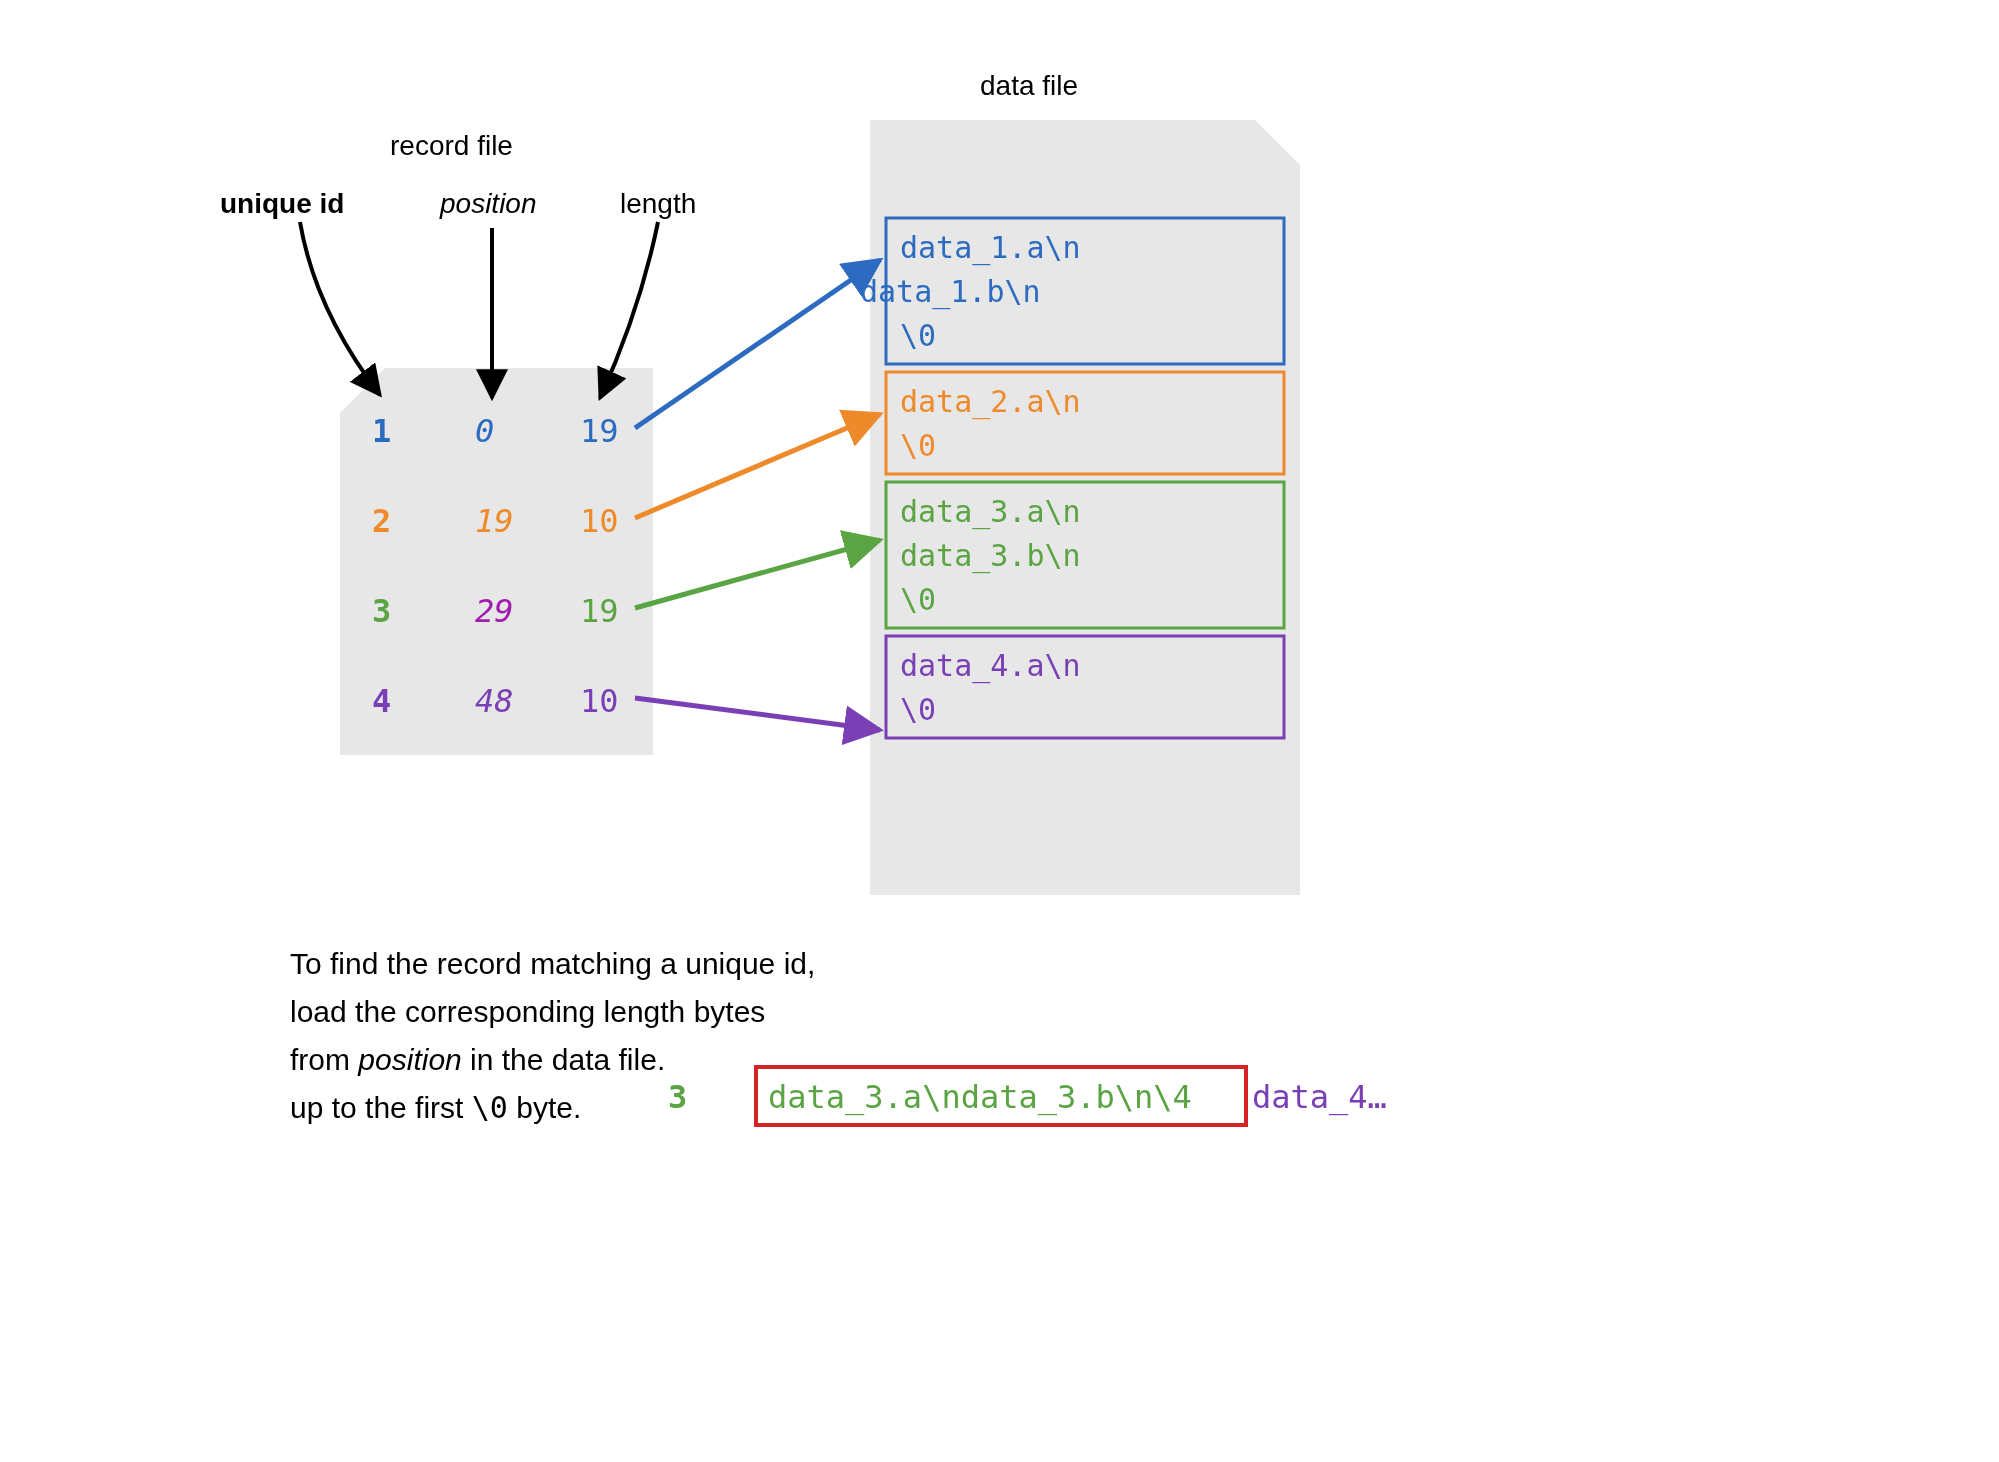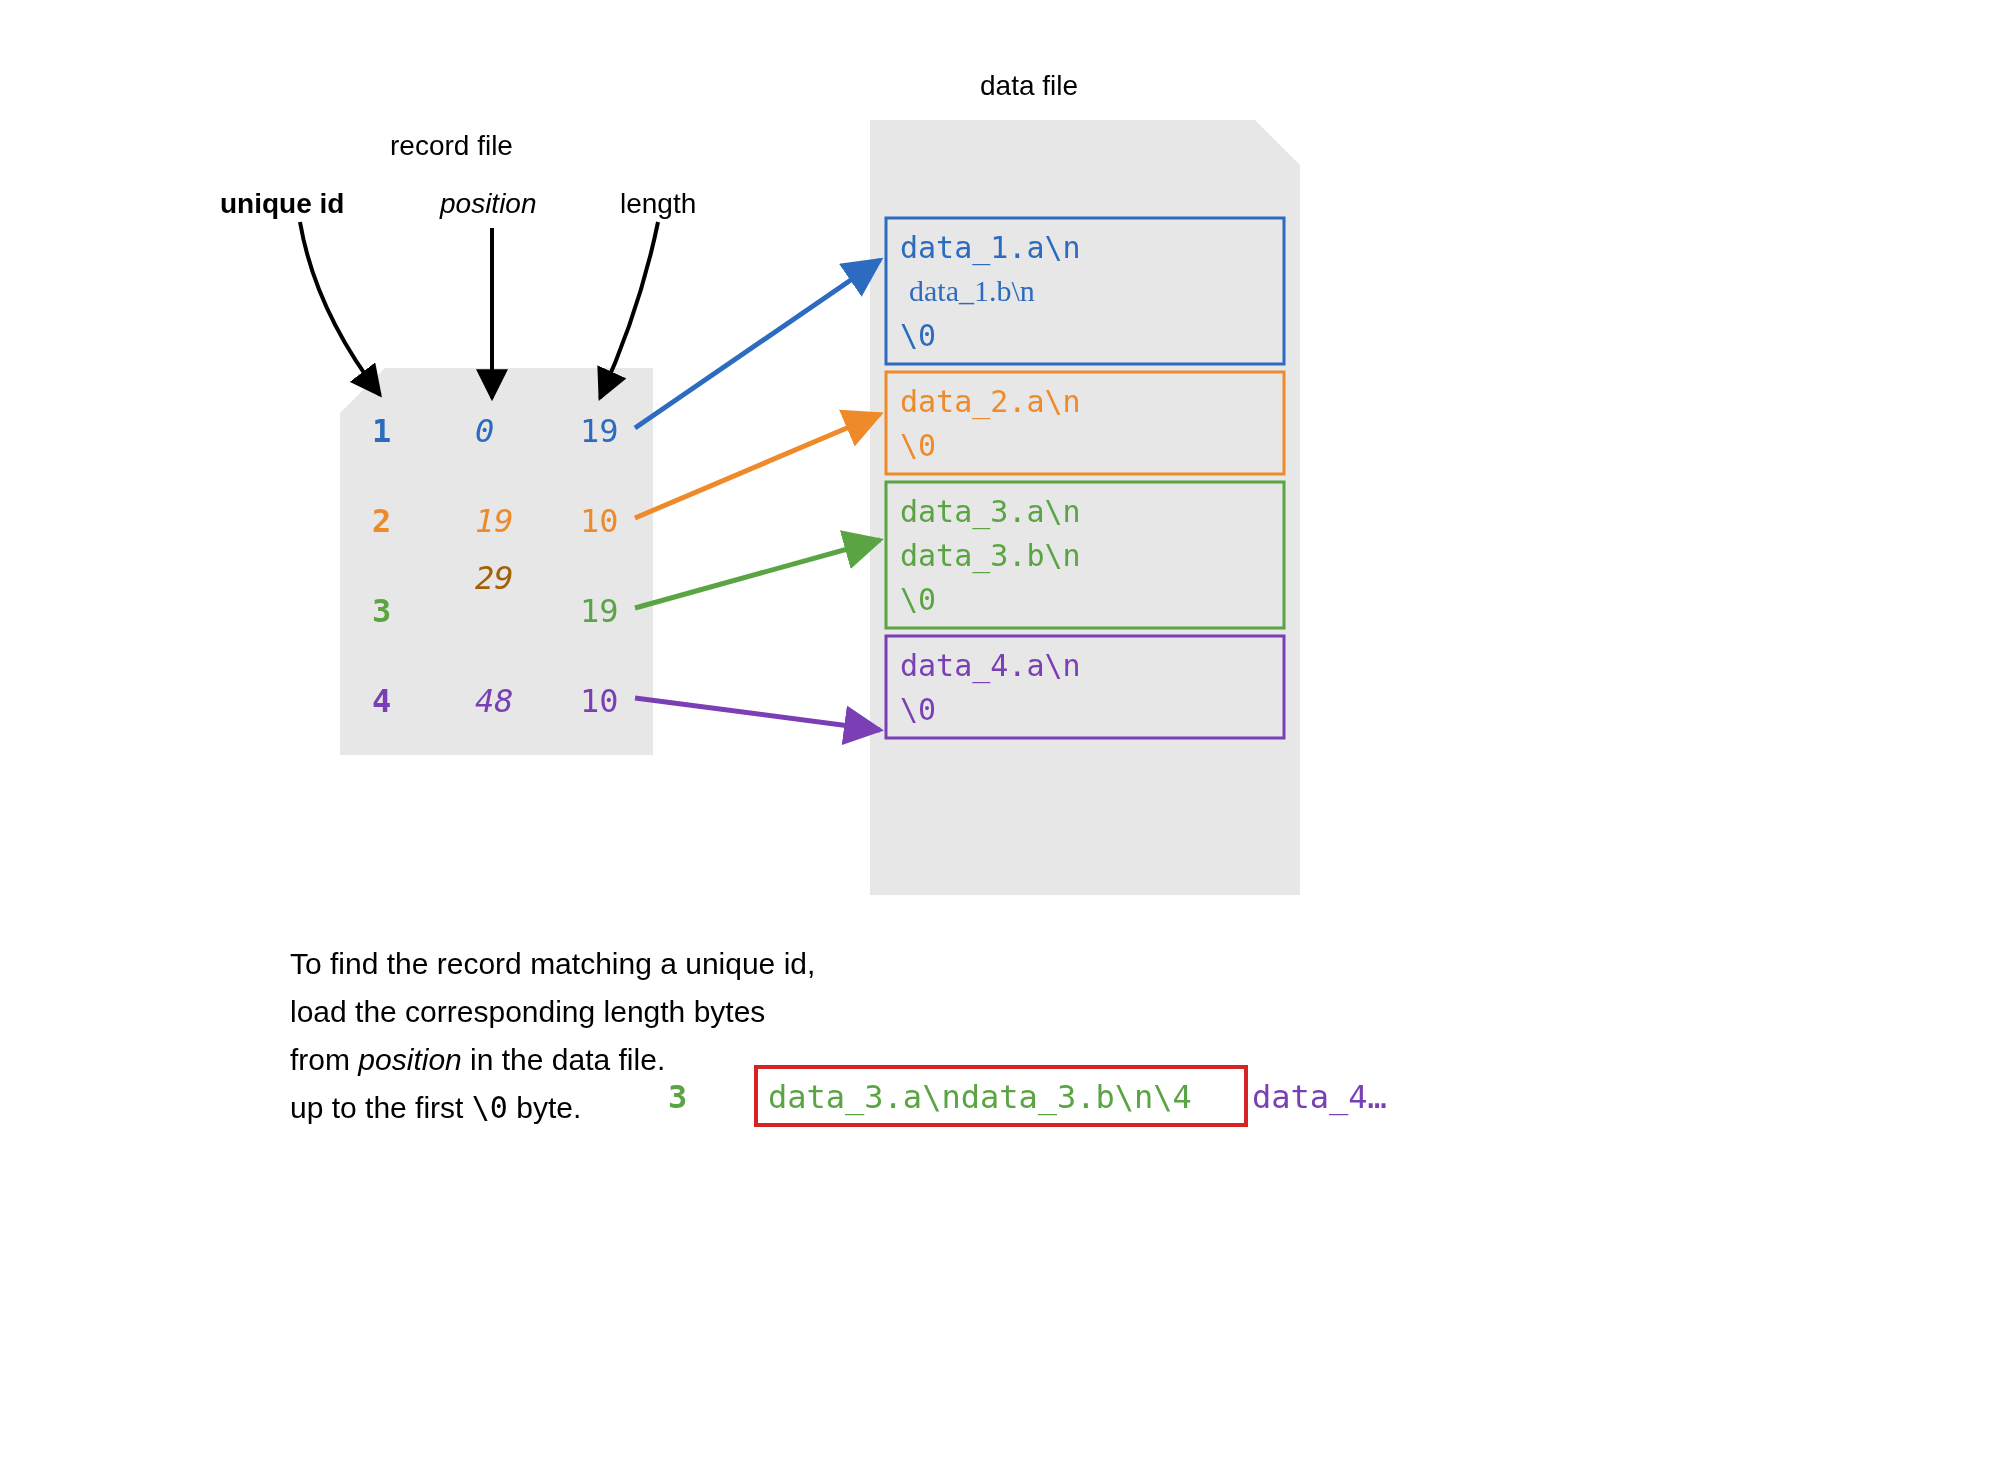--- a/index.html
+++ b/index.html
@@ -64,30 +64,30 @@
 <span class="abs sans hdr-label" style="left:620px;top:188px">length</span>
 
 <div id="index-rows">
       <span class="abs bold" style="left: 372px; top: 412px; font-size: 32px; color: rgb(44, 107, 191);">1</span>
       <span class="abs ital" style="left: 475px; top: 412px; font-size: 32px; color: rgb(44, 107, 191);">0</span>
       <span class="abs " style="left: 580px; top: 412px; font-size: 32px; color: rgb(44, 107, 191);">19</span>
       <span class="abs bold" style="left: 372px; top: 502px; font-size: 32px; color: rgb(238, 138, 42);">2</span>
       <span class="abs ital" style="left: 475px; top: 502px; font-size: 32px; color: rgb(238, 138, 42);">19</span>
       <span class="abs " style="left: 580px; top: 502px; font-size: 32px; color: rgb(238, 138, 42);">10</span>
       <span class="abs bold" style="left: 372px; top: 592px; font-size: 32px; color: rgb(91, 164, 67);">3</span>
-      <span class="abs ital" style="left: 475px; top: 559px; font-size: 32px; color: #a16207; text-align: center;">29</span>
+      <span class="abs ital" style="left: 475px; top: 592px; font-size: 32px; color: #a21caf; text-align: center;">29</span>
       <span class="abs " style="left: 580px; top: 592px; font-size: 32px; color: rgb(91, 164, 67);">19</span>
       <span class="abs bold" style="left: 372px; top: 682px; font-size: 32px; color: rgb(122, 63, 181);">4</span>
       <span class="abs ital" style="left: 475px; top: 682px; font-size: 32px; color: rgb(122, 63, 181);">48</span>
       <span class="abs " style="left: 580px; top: 682px; font-size: 32px; color: rgb(122, 63, 181);">10</span>
     </div>
 
 <div id="data-records">
       <span class="abs data-line" style="left: 900px; top: 230px; color: rgb(44, 107, 191); font-size: 30px;">data_1.a\n</span>
-      <span class="abs data-line" style="left: 909px; top: 274px; color: rgb(44, 107, 191); font-size: 30px; font-family: Liberation Serif, serif;">data_1.b\n</span>
+      <span class="abs data-line" style="left: 860px; top: 274px; color: rgb(44, 107, 191); font-size: 30px;">data_1.b\n</span>
       <span class="abs data-line" style="left: 900px; top: 318px; color: rgb(44, 107, 191); font-size: 30px;">\0</span>
       <span class="abs data-line" style="left: 900px; top: 384px; color: rgb(238, 138, 42); font-size: 30px;">data_2.a\n</span>
       <span class="abs data-line" style="left: 900px; top: 428px; color: rgb(238, 138, 42); font-size: 30px;">\0</span>
       <span class="abs data-line" style="left: 900px; top: 494px; color: rgb(91, 164, 67); font-size: 30px; text-align: right;">data_3.a\n</span>
       <span class="abs data-line" style="left: 900px; top: 538px; color: rgb(91, 164, 67); font-size: 30px;">data_3.b\n</span>
       <span class="abs data-line" style="left: 900px; top: 582px; color: rgb(91, 164, 67); font-size: 30px;">\0</span>
       <span class="abs data-line" style="left: 900px; top: 648px; color: rgb(122, 63, 181); font-size: 30px;">data_4.a\n</span>
       <span class="abs data-line" style="left: 900px; top: 692px; color: rgb(122, 63, 181); font-size: 30px;">\0</span>
     </div>
 

